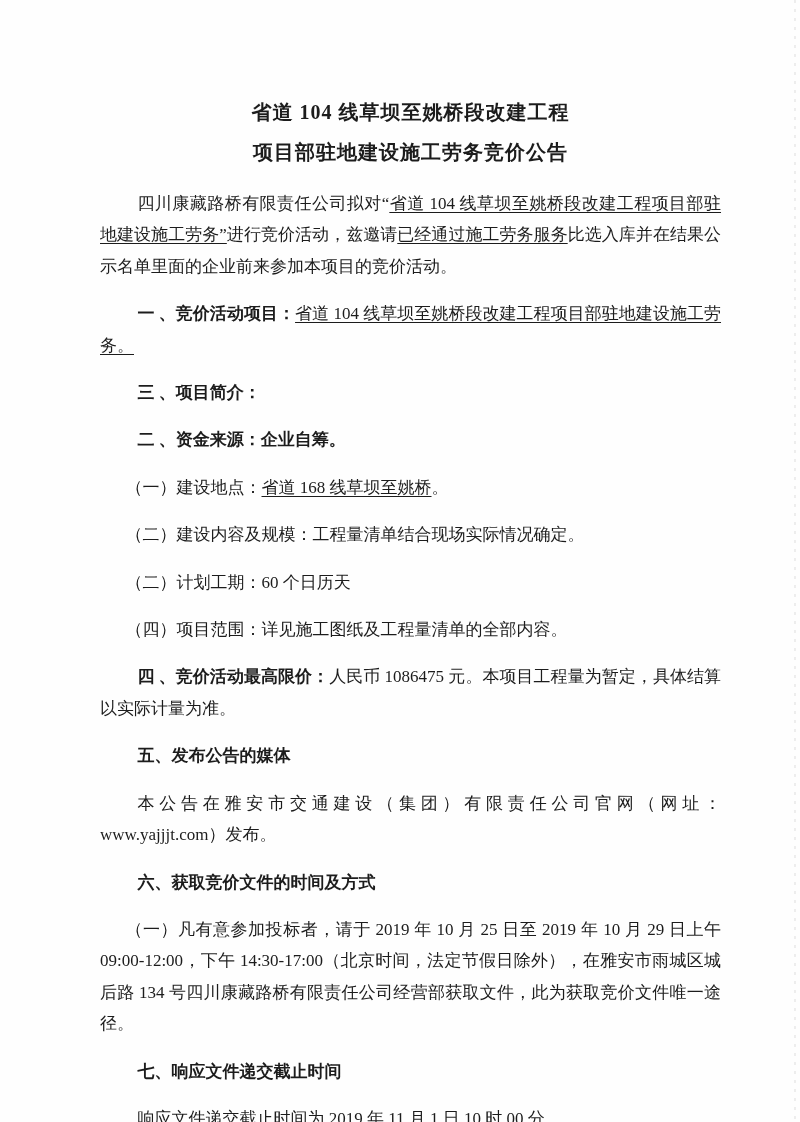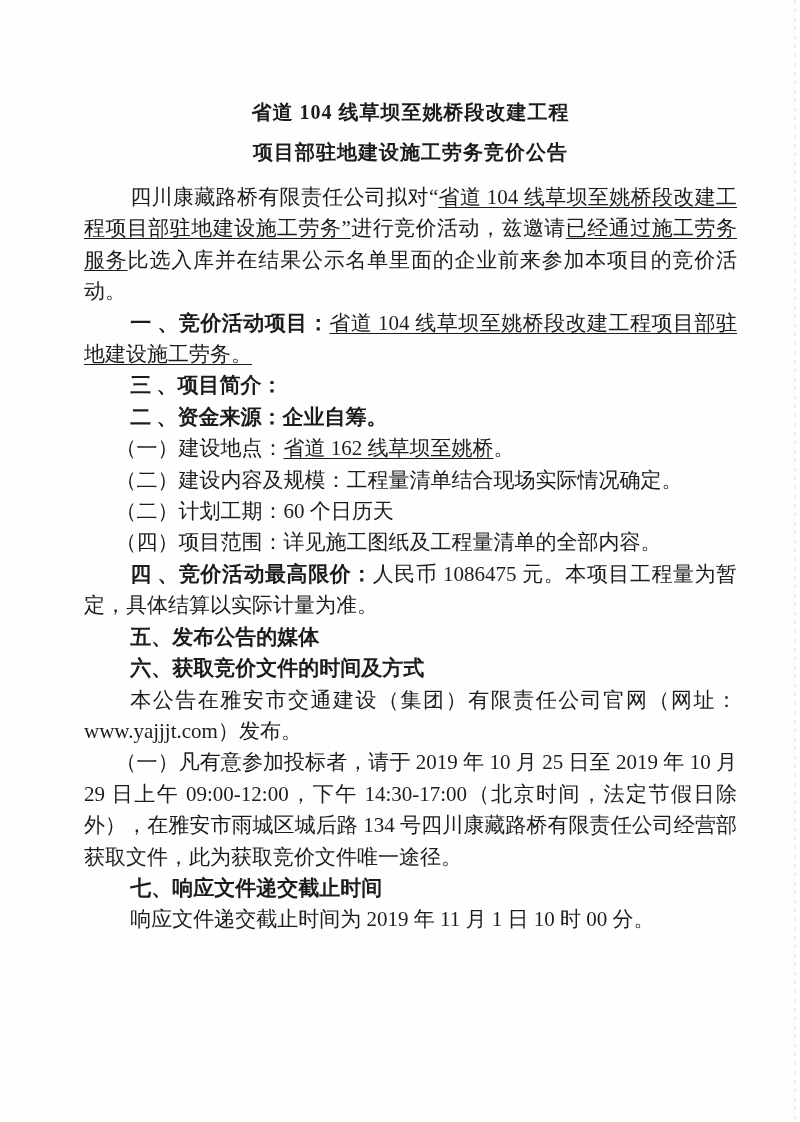--- a/index.html
+++ b/index.html
@@ -42,22 +42,22 @@
     text-align: center;
     font-size: 20px;
     font-weight: bold;
     line-height: 40px;
     letter-spacing: 1px;
   }
   .title-block {
     margin-bottom: 10px;
   }
   p.para {
-    margin: 0;
-    font-size: 21px;
+    margin: 16px;
+    font-size: 17px;
     line-height: 31.4px;
     text-align: justify;
   }
   .ind2  { text-indent: 2.2em; }   
   .ind15 { text-indent: 1.5em; }   
   .b { font-weight: bold; }
   .u {
     text-decoration: underline;
     text-underline-offset: 3px;
     text-decoration-thickness: 1px;
@@ -75,35 +75,35 @@
     </div>
 
     <p class="para ind2"><span>四川康藏路桥有限责任公司拟对“</span><span class="u">省道 104 线草坝至姚桥段改建工程项目部驻地建设施工劳务”</span><span>进行竞价活动，兹邀请</span><span class="u">已经通过施工劳务服务</span><span>比选入库并在结果公示名单里面的企业前来参加本项目的竞价活动。</span></p>
 
     <p class="para ind2"><span class="b">一 、竞价活动项目：</span><span class="u">省道 104 线草坝至姚桥段改建工程项目部驻地建设施工劳务。</span></p>
 
     <p class="para ind2 b">三 、项目简介：</p>
 
     <p class="para ind2 b">二 、资金来源：企业自筹。</p>
 
-    <p class="para ind15"><span>（一）建设地点：</span><span class="u">省道 162 线草坝至姚桥</span><span>。</span></p>
+    <p class="para ind15"><span>（一）建设地点：</span><span class="u">省道 168 线草坝至姚桥</span><span>。</span></p>
 
     <p class="para ind15">（二）建设内容及规模：工程量清单结合现场实际情况确定。</p>
 
     <p class="para ind15">（二）计划工期：60 个日历天</p>
 
     <p class="para ind15">（四）项目范围：详见施工图纸及工程量清单的全部内容。</p>
 
     <p class="para ind2"><span class="b">四 、竞价活动最高限价：</span><span>人民币 1086475 元。本项目工程量为暂定，具体结算以实际计量为准。</span></p>
 
     <p class="para ind2 b">五、发布公告的媒体</p>
 
+    <p class="para ind2">本公告在雅安市交通建设（集团）有限责任公司官网（网址：www.yajjjt.com）发布。</p>
+
     <p class="para ind2 b">六、获取竞价文件的时间及方式</p>
-
-    <p class="para ind2">本公告在雅安市交通建设（集团）有限责任公司官网（网址：www.yajjjt.com）发布。</p>
 
     <p class="para ind15">（一）凡有意参加投标者，请于 2019 年 10 月 25 日至 2019 年 10 月 29 日上午 09:00-12:00，下午 14:30-17:00（北京时间，法定节假日除外），在雅安市雨城区城后路 134 号四川康藏路桥有限责任公司经营部获取文件，此为获取竞价文件唯一途径。</p>
 
 
 
     <p class="para ind2 b">七、响应文件递交截止时间</p>
 
     <p class="para ind2">响应文件递交截止时间为 2019 年 11 月 1 日 10 时 00 分。</p>
 
   </div>

